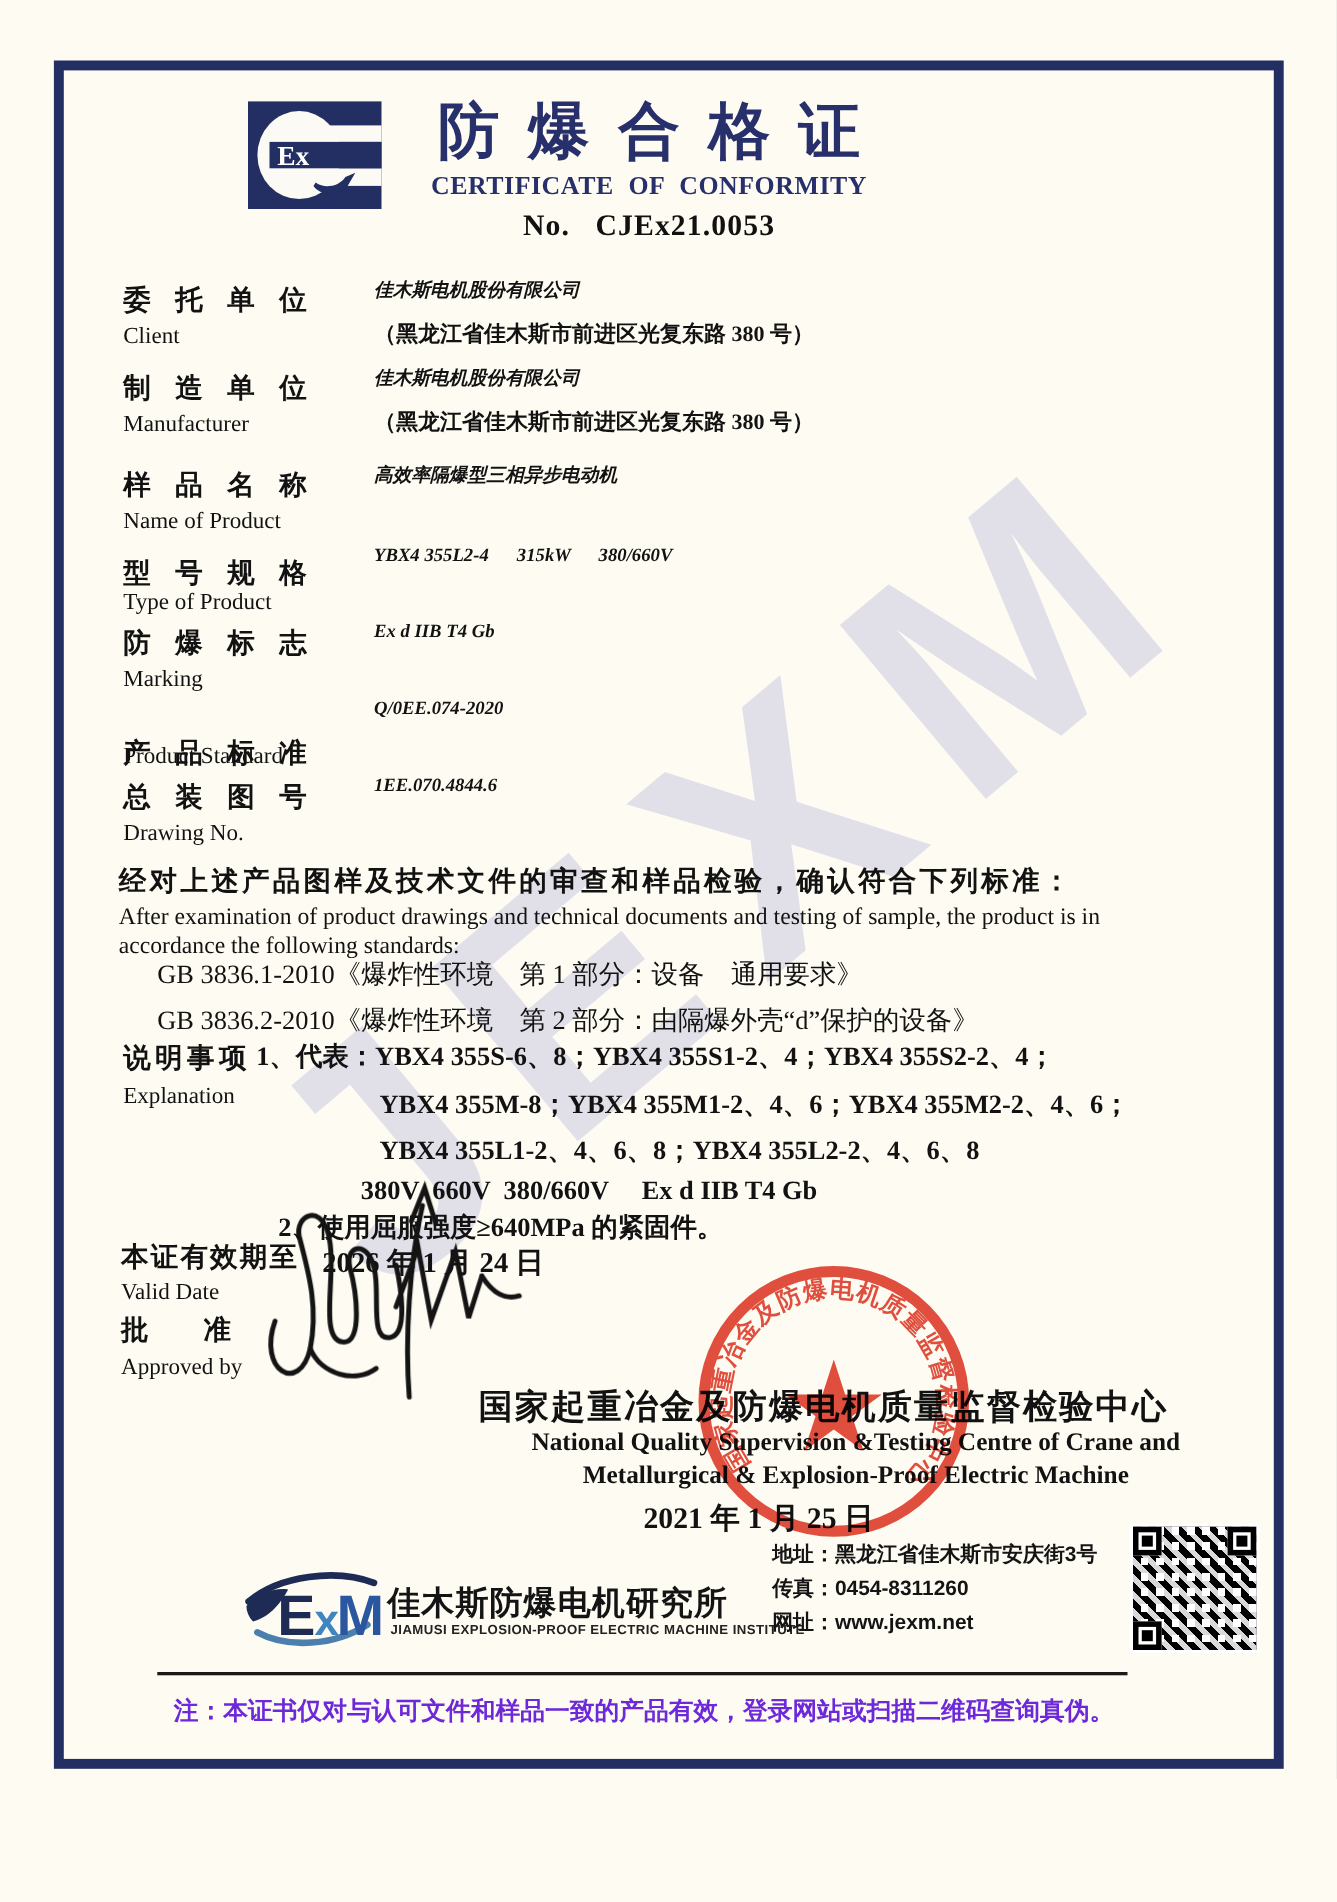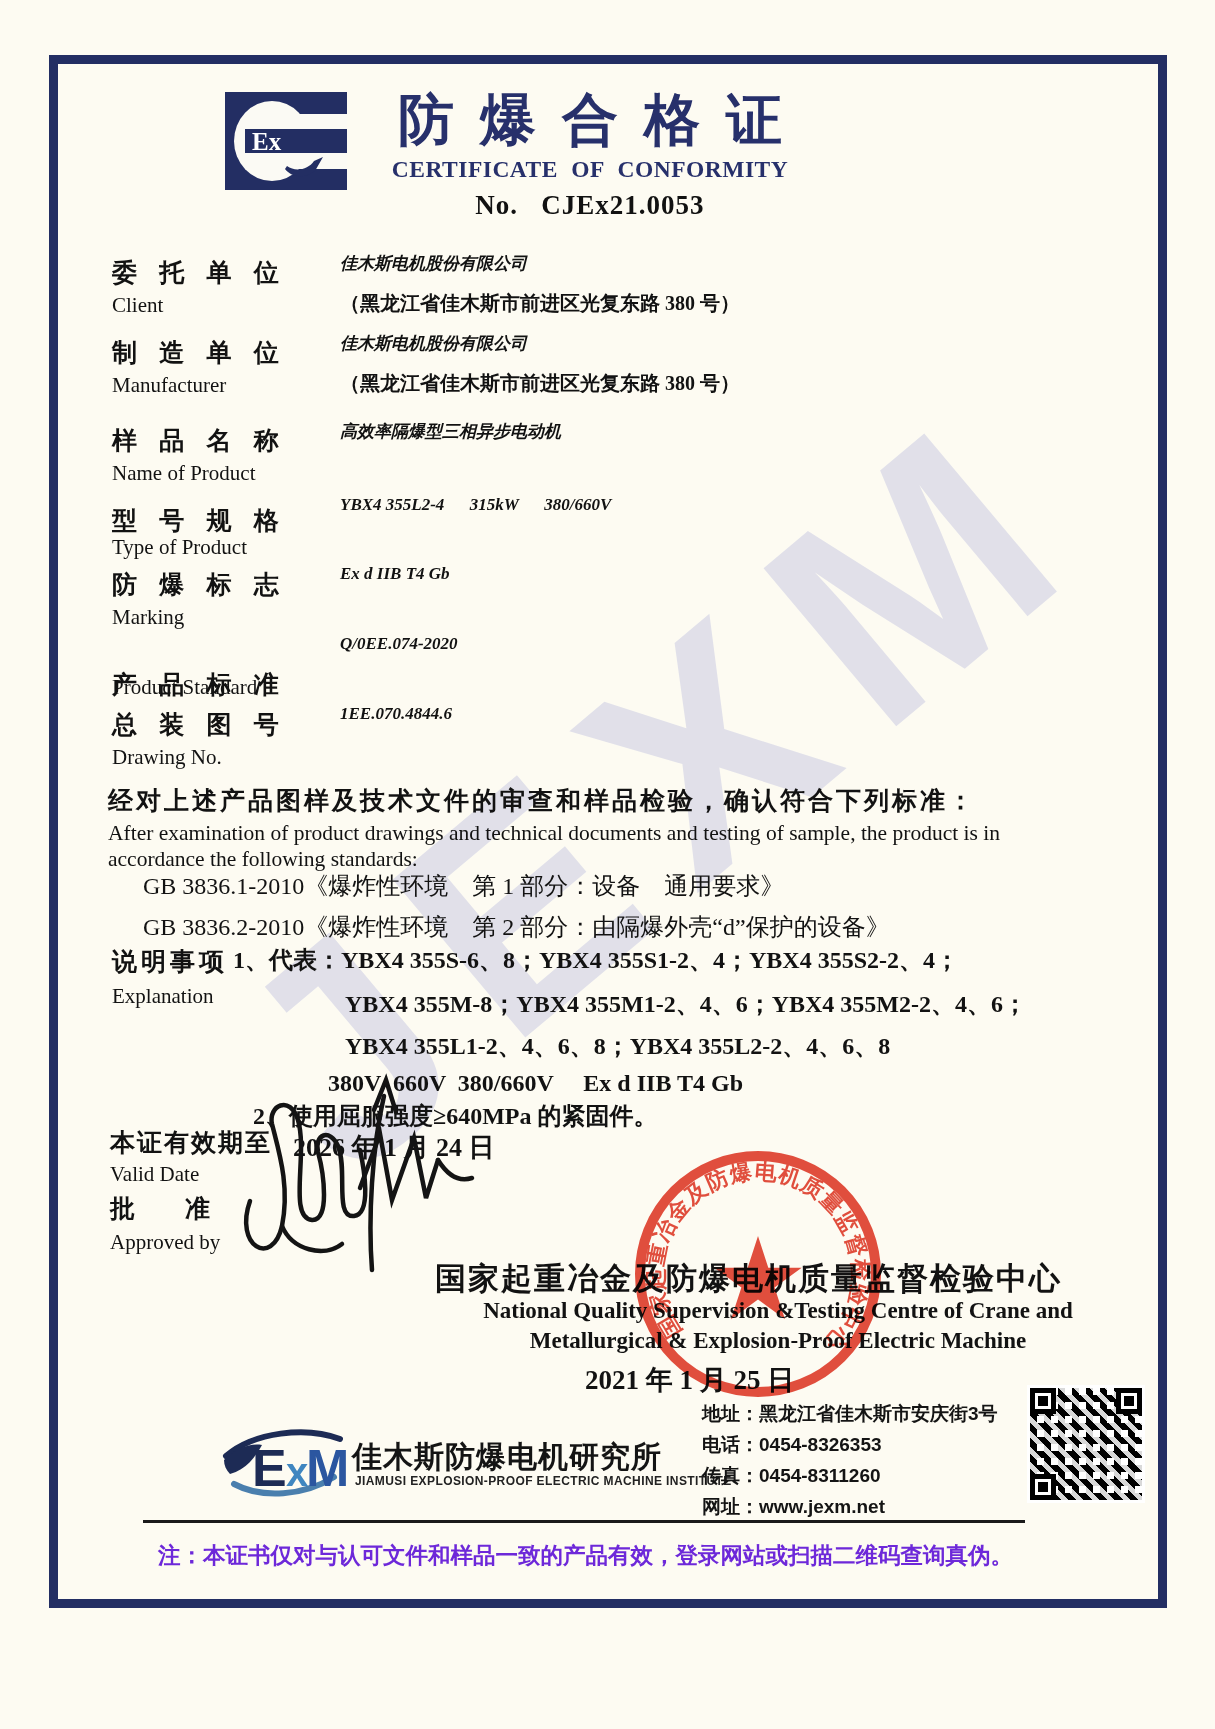--- a/index.html
+++ b/index.html
@@ -213,21 +213,20 @@
       <text x="34" y="62" font-size="52" font-weight="bold" fill="#1d2b55" class="sans-svg">E</text>
       <text x="68" y="62" font-size="40" font-weight="bold" fill="#3f86c0" class="sans-svg">x</text>
       <text x="88" y="62" font-size="52" font-weight="bold" fill="#2b56a0" class="sans-svg">M</text>
     </svg>
 
     <div class="abs inst-zh">佳木斯防爆电机研究所</div>
     <div class="abs inst-en">JIAMUSI EXPLOSION-PROOF ELECTRIC MACHINE INSTITUTE</div>
 
     <div class="abs contact">
       <div><span>地址：</span><span>黑龙江省佳木斯市安庆街3号</span></div>
-      <div><span>电话：</span><span>0454-8326353</span></div>
       <div><span>传真：</span><span>0454-8311260</span></div>
       <div><span>网址：</span><span>www.jexm.net</span></div>
     </div>
 
     <div class="abs qr">
       <div class="qr-pattern"></div>
       <div class="qr-finder qr-tl">
           <i></i>
         </div>
       <div class="qr-finder qr-tr">

